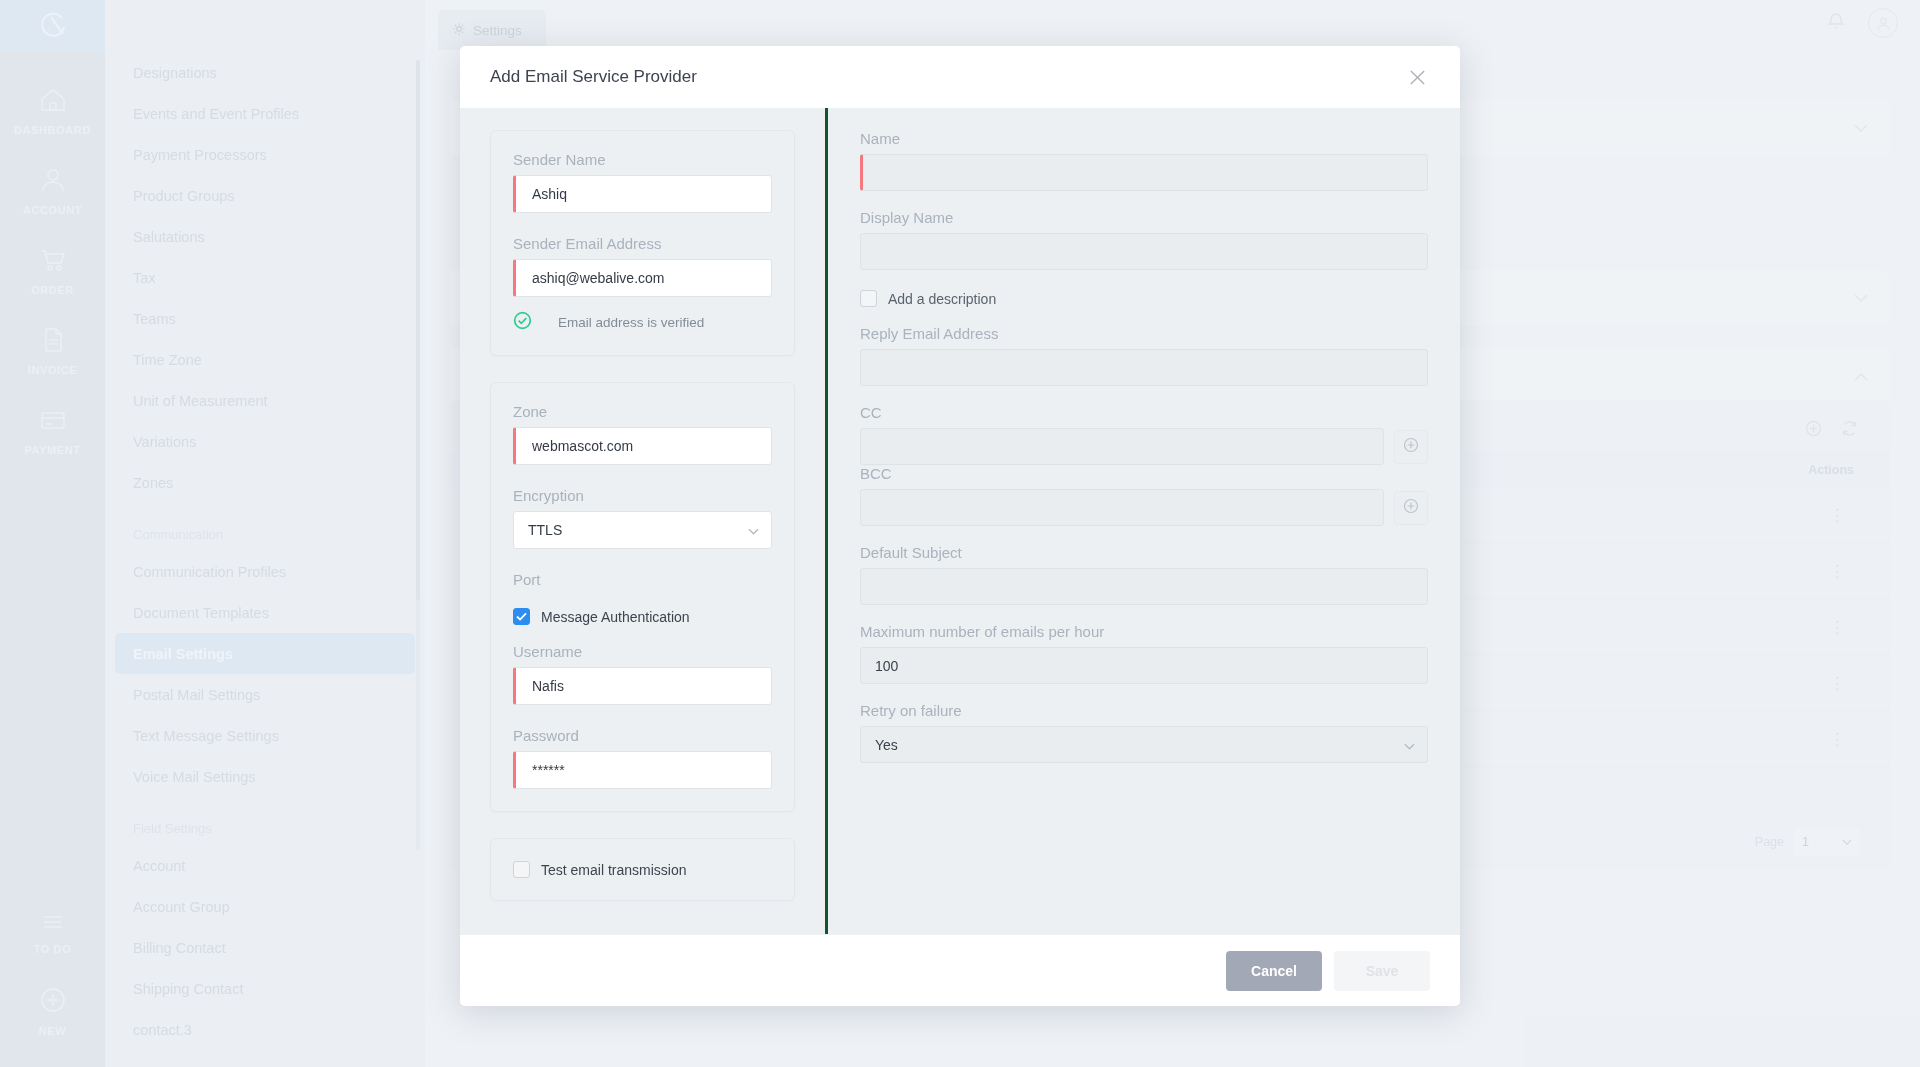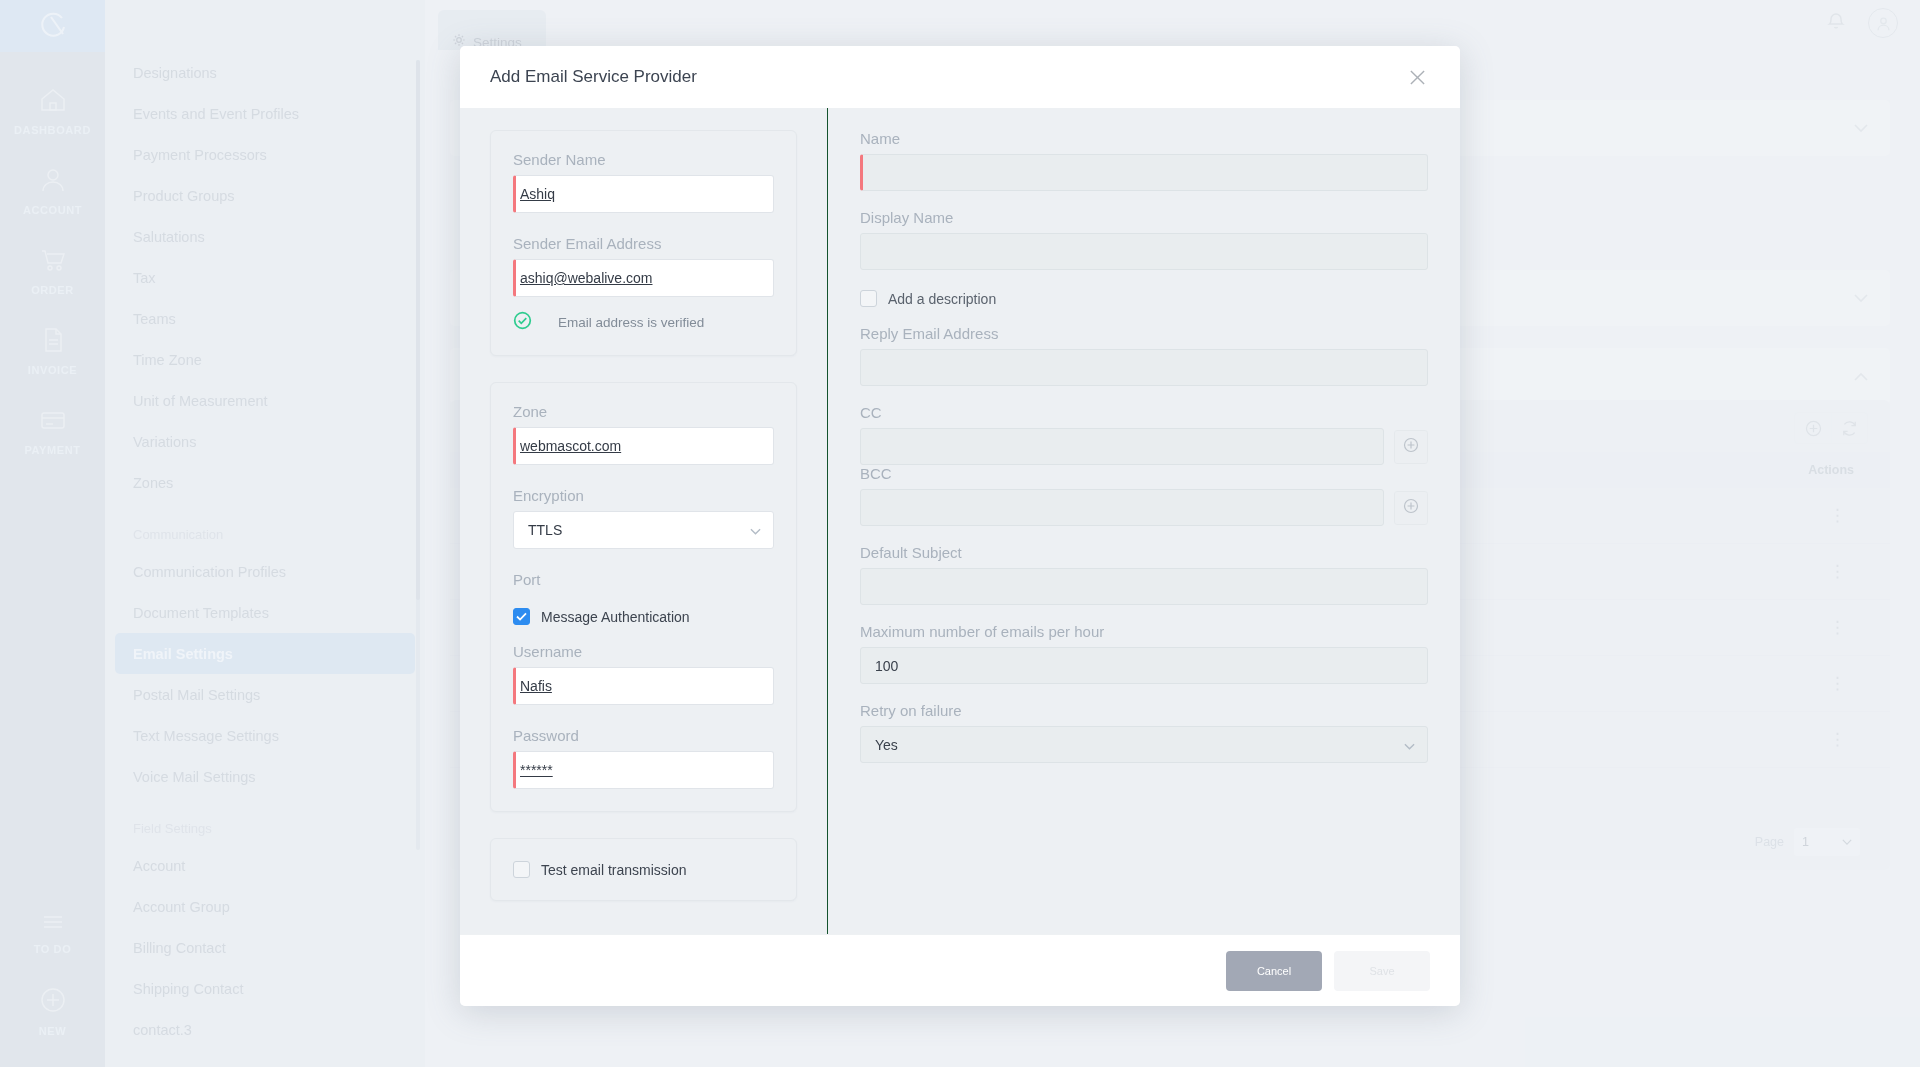--- a/index.html
+++ b/index.html
@@ -64,21 +64,21 @@
   
   .main-bg {
     position: absolute; left: 425px; top: 0; right: 0; height: 1067px;
     background: #e4e9ef;
   }
   .tab-bar { position: absolute; left: 0; top: 0; height: 52px; width: 100%; }
   .tab {
     position: absolute; left: 13px; top: 10px;
     width: 108px; height: 40px; background: #d5dde7;
     border-radius: 6px 6px 0 0;
-    display: flex; align-items: flex-end; gap: 7px; padding-left: 14px;
+    display: flex; align-items: center; gap: 7px; padding-left: 14px;
     font-size: 13.5px; color: #9fa9b6;
   }
   .topbar-right {
     position: absolute; right: 22px; top: 8px;
     display: flex; align-items: center; gap: 22px;
   }
   .bell, .avatar { opacity: .4; }
   .avatar {
     width: 30px; height: 30px; border-radius: 50%;
     border: 1.6px solid #aab5c2;
@@ -154,40 +154,40 @@
   }
   .modal-title { font-size: 17px; color: #3c4451; }
   .close-btn {
     width: 30px; height: 30px; cursor: pointer; opacity: .55;
     display: flex; align-items: center; justify-content: center;
   }
 
   .modal-body { flex: 1; display: flex; min-height: 0; }
   .col-left {
     width: 368px; flex: 0 0 368px;
-    border-right: 1px solid #14532d;
+    border-right: 3px solid #14532d;
     padding: 22px 30px 0 30px;
   }
   .col-right { flex: 1; padding: 22px 32px 0 32px; }
 
   .card {
     background: #edf0f3; border: 1px solid #e3e7eb;
     border-radius: 6px; padding: 20px 22px 22px;
     margin-bottom: 26px;
     box-shadow: 0 1px 2px rgba(120,135,150,.05);
   }
 
   .fl { font-size: 15px; color: #a9b2bd; margin-bottom: 7px; }
 
   .inp {
     height: 38px; background: #fff; border: 1px solid #e0e4e9;
     border-radius: 3px; display: flex; align-items: center;
     padding-left: 14px; font-size: 14px; color: #343b46;
   }
-  .inp.req { border-left: 3px solid #f4787e; padding-left: 4px; text-decoration: underline; }
+  .inp.req { border-left: 3px solid #f4787e; padding-left: 16px; }
   .inp.sel { justify-content: space-between; padding-right: 12px; }
   .inp + .fl { margin-top: 22px; }
 
   
   .inp-dis {
     height: 37px; background: #e9edef; border: 1px solid #dde3e6;
     border-radius: 3px; display: flex; align-items: center;
     padding-left: 14px; font-size: 14px; color: #3a414c;
   }
   .inp-dis.req { border-left: 3px solid #f4787e; padding-left: 12px; }
@@ -223,21 +223,21 @@
 
   .modal-footer {
     height: 72px; flex: 0 0 72px; background: #fff;
     display: flex; align-items: center; justify-content: flex-end;
     gap: 12px; padding-right: 30px;
     border-top: 1px solid #eef1f3;
   }
   .btn {
     height: 40px; min-width: 96px; border-radius: 4px;
     display: flex; align-items: center; justify-content: center;
-    font-size: 11px; font-weight: normal; cursor: pointer; border: none;
+    font-size: 14px; font-weight: bold; cursor: pointer; border: none;
   }
   .btn-cancel { background: #a2a8b5; color: #fff; }
   .btn-save { background: #f4f5f7; color: #dfe2e6; cursor: default; }
 </style>
 </head>
 <body>
 
 <div id="app">
 
   <div class="bg-layer">

